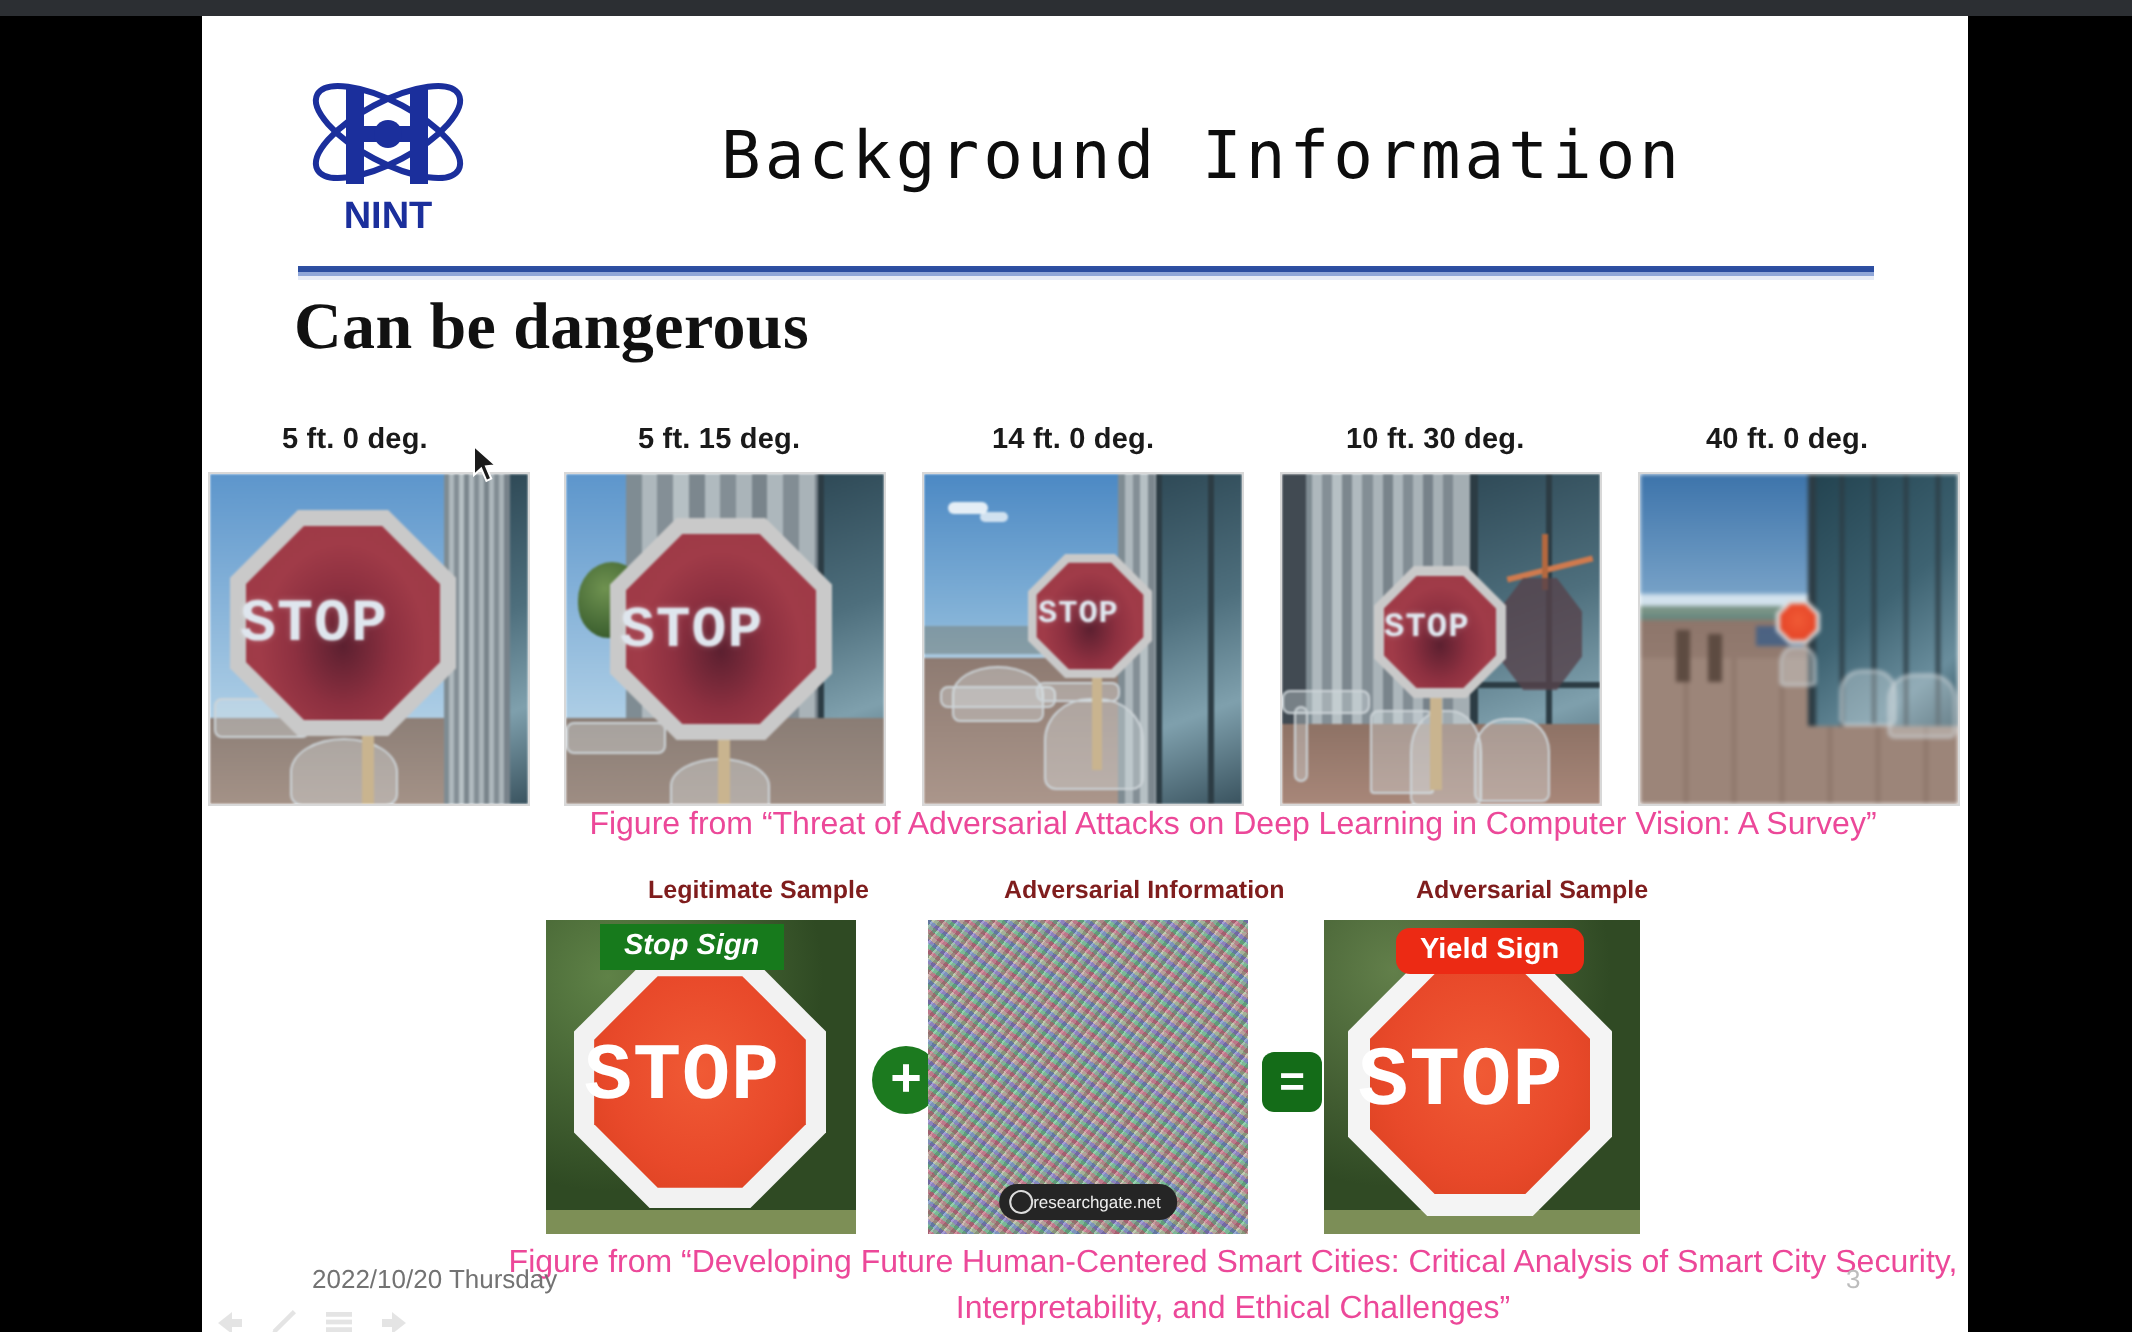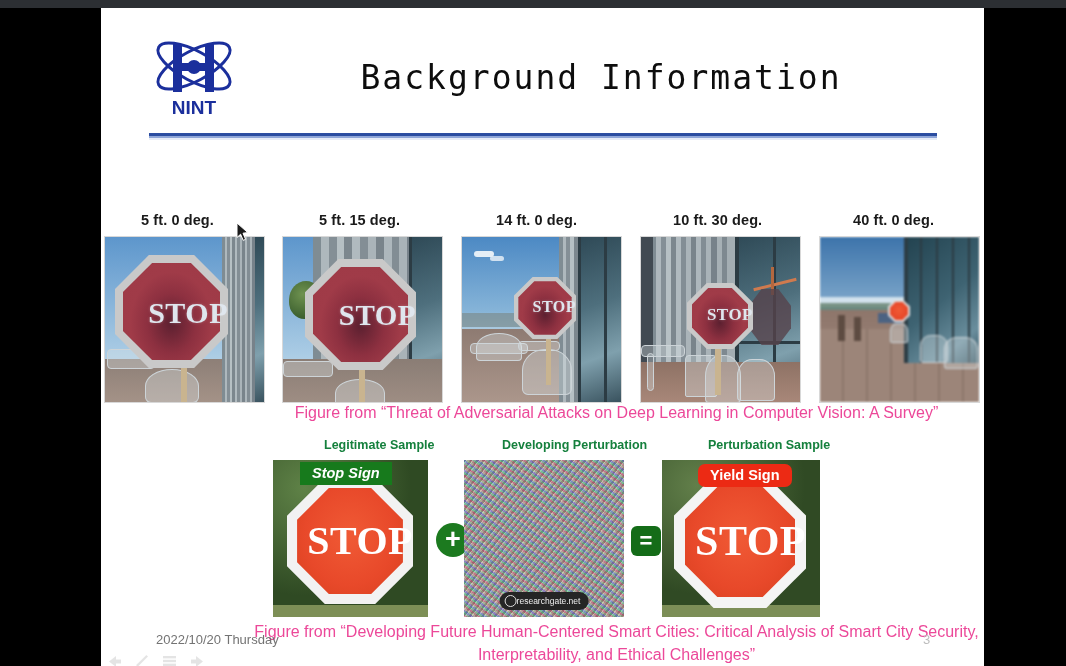--- a/index.html
+++ b/index.html
@@ -42,34 +42,34 @@
 
   
   .sign{position:absolute;}
   .oct{position:absolute;inset:0;
        clip-path:polygon(30% 0,70% 0,100% 30%,100% 70%,70% 100%,30% 100%,0 70%,0 30%);
        background:#c9c9c9;}
   .oct-in{position:absolute;inset:7%;
        clip-path:polygon(30% 0,70% 0,100% 30%,100% 70%,70% 100%,30% 100%,0 70%,0 30%);
        background:radial-gradient(ellipse at 50% 62%,#5c2030 0%,#8d3040 35%,#a03b48 60%,#9e3a46 100%);}
   .oct-in.bright{background:radial-gradient(ellipse at 50% 45%,#f05a35 0%,#e8492a 60%,#d8401f 100%);}
-  .stoptxt{position:absolute;left:5px;right:0;top:36%;text-align:right;color:#dfe6ee;
-           font-family:Liberation Serif, serif;font-weight:700;letter-spacing:.5px;
+  .stoptxt{position:absolute;left:5px;right:0;top:36%;text-align:left;color:#dfe6ee;
+           font-family:Liberation Mono, monospace;font-weight:700;letter-spacing:.5px;
            text-shadow:0 0 3px rgba(255,255,255,.25);}
   .stoptxt.white{color:#fff;text-shadow:none;}
   .post{position:absolute;background:#c9b48f;}
   .furn{position:absolute;border:1px solid #cdd4d8;background:rgba(220,228,232,.35);border-radius:4px;}
   .blur{filter:blur(.6px);}
   .blur2{filter:blur(1.1px);}
 
   
   .caption{position:absolute;width:1031px;text-align:center;font-size:16px;color:#ec4899;}
 
   
-  .fig-label{position:absolute;font-size:12.5px;font-weight:700;color:#15803d;white-space:nowrap;padding-left:33px;}
+  .fig-label{position:absolute;font-size:12.5px;font-weight:700;color:#7f1d1d;white-space:nowrap;padding-left:33px;}
   .fig-img{position:absolute;overflow:hidden;}
   .badge{position:absolute;z-index:5;font-size:14.5px;font-weight:700;color:#fff;
          padding:3px 12px 4px;white-space:nowrap;}
   .badge.green{background:#177a1c;}
   .badge.red{background:#ec2a14;border-radius:7px;}
   .opcircle{position:absolute;width:34px;height:34px;border-radius:50%;background:#1c7a1f;
             color:#fff;font-size:27px;font-weight:700;line-height:32px;text-align:center;}
   .opsquare{position:absolute;width:30px;height:30px;border-radius:6px;background:#146c18;
             color:#fff;font-size:22px;font-weight:700;line-height:29px;text-align:center;}
   #noise{position:absolute;inset:0;background:#9b9b9b;}
@@ -104,20 +104,21 @@
         </g>
         <rect x="24" y="8" width="9" height="48" fill="#1b2f9c"></rect>
         <rect x="56" y="8" width="9" height="48" fill="#1b2f9c"></rect>
         <rect x="24" y="27" width="41" height="8" fill="#1b2f9c"></rect>
         <circle cx="45" cy="31" r="7" fill="#1b2f9c"></circle>
         <text x="45" y="78" font-family="Liberation Sans, sans-serif" font-size="19" font-weight="700" fill="#1b2f9c" text-anchor="middle">NINT</text>
       </svg>
     </div>
     <div id="rule2"></div>
     <div id="rule"></div>
+    <div id="subtitle">Can be dangerous</div>
 
     <div class="ph-label" style="left:40px;">5 ft.  0 deg.</div>
     <div class="ph-label" style="left:218px;">5 ft.  15 deg.</div>
     <div class="ph-label" style="left:395px;">14 ft.  0 deg.</div>
     <div class="ph-label" style="left:572px;">10 ft.  30 deg.</div>
     <div class="ph-label" style="left:752px;">40 ft.  0 deg.</div>
 
     <div class="photo" style="left:3px;">
       <div class="inner blur">
         <div class="sky" style="height:100%;"></div>
@@ -232,22 +233,22 @@
         <div class="furn" style="left:100px;top:98px;width:26px;height:26px;border-radius:38% 38% 3px 3px;"></div>
         <div class="furn" style="left:124px;top:100px;width:32px;height:30px;border-radius:38% 38% 3px 3px;"></div>
         <div style="position:absolute;left:18px;top:78px;width:7px;height:26px;background:#5d4b41;"></div>
         <div style="position:absolute;left:34px;top:80px;width:7px;height:24px;background:#5d4b41;"></div>
       </div>
     </div>
 
     <div class="caption" style="left:0;top:396px;">Figure from “Threat of Adversarial Attacks on Deep Learning in Computer Vision: A Survey”</div>
 
     <div class="fig-label" style="left:190px;top:430px;">Legitimate Sample</div>
-    <div class="fig-label" style="left:368px;top:430px;">Developing Perturbation</div>
-    <div class="fig-label" style="left:574px;top:430px;">Perturbation Sample</div>
+    <div class="fig-label" style="left:368px;top:430px;">Adversarial Information</div>
+    <div class="fig-label" style="left:574px;top:430px;">Adversarial Sample</div>
 
     <div class="fig-img" style="left:172px;top:452px;width:155px;height:157px;">
       <div style="position:absolute;inset:0;background:
            radial-gradient(circle at 20% 18%,#5f8247,#2f4a23 60%),
            linear-gradient(to bottom,#3f5e2c,#54763a 60%,#6d8c4c);"></div>
       <div style="position:absolute;left:0;bottom:0;width:100%;height:12px;background:#7d8f56;"></div>
       <div class="sign" style="left:14px;top:18px;width:126px;height:126px;">
         <div class="oct" style="background:#f2f2f2;"></div>
         <div class="oct-in bright" style="inset:8%;"></div>
         <div class="stoptxt white" style="font-size:40px;top:31%;">STOP</div>

